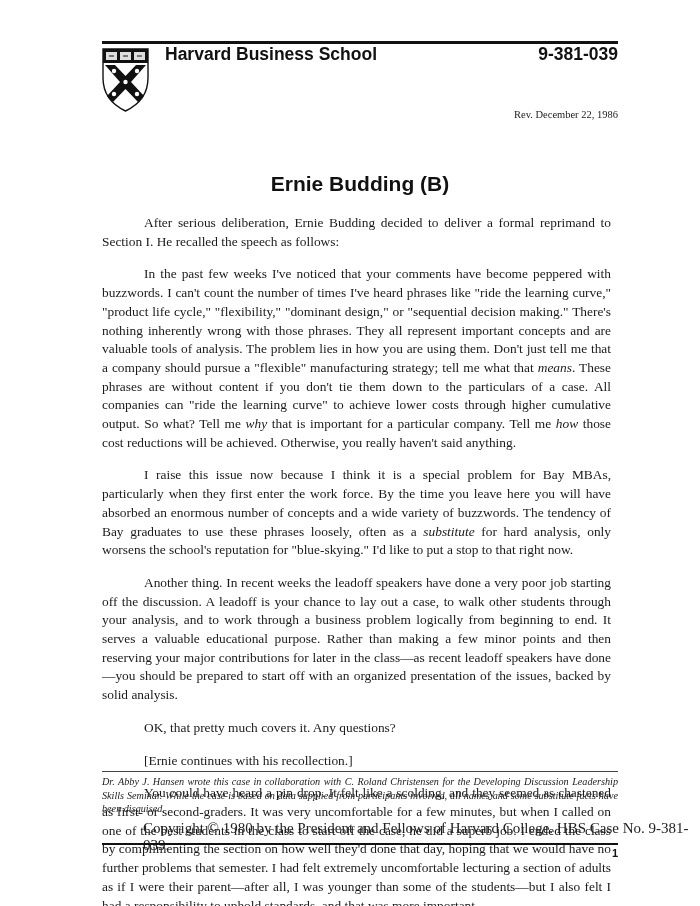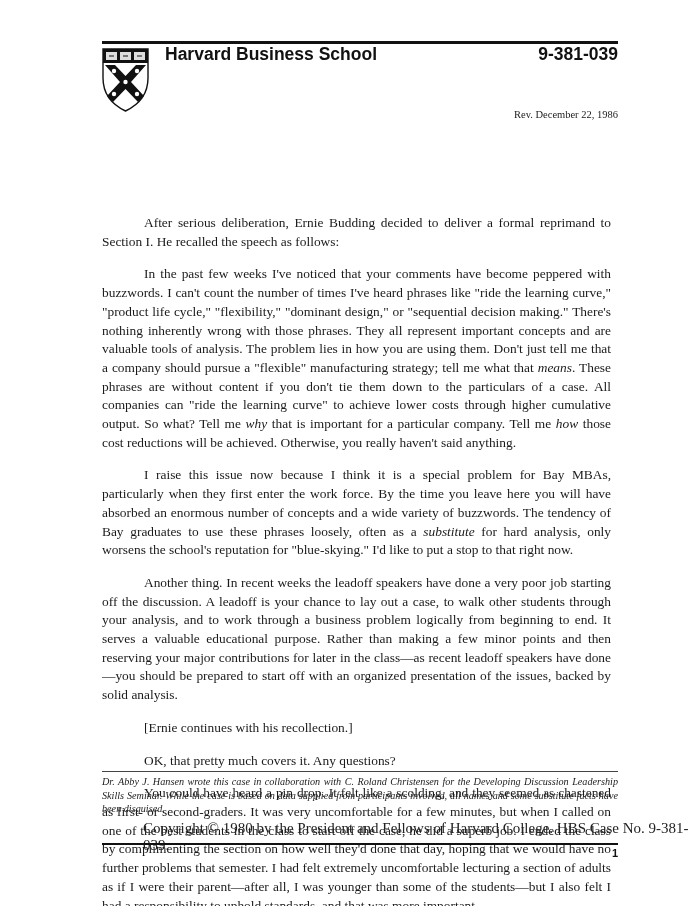--- a/index.html
+++ b/index.html
@@ -44,28 +44,29 @@
     <circle cx="35" cy="23" r="2.2" fill="#fff"></circle>
     <circle cx="23.5" cy="34" r="2.2" fill="#fff"></circle>
     <circle cx="12" cy="46" r="2.2" fill="#fff"></circle>
     <circle cx="35" cy="46" r="2.2" fill="#fff"></circle>
   </svg>
 
   <div class="school">Harvard Business School</div>
   <div class="case-no">9-381-039</div>
   <div class="rev">Rev. December 22, 1986</div>
 
+  <div class="title">Ernie Budding (B)</div>
 
   <div class="body">
     <p>After serious deliberation, Ernie Budding decided to deliver a formal reprimand to Section I. He recalled the speech as follows:</p>
     <p class="quote"><span>In the past few weeks I've noticed that your comments have become peppered with buzzwords. I can't count the number of times I've heard phrases like "ride the learning curve," "product life cycle," "flexibility," "dominant design," or "sequential decision making." There's nothing inherently wrong with those phrases. They all represent important concepts and are valuable tools of analysis. The problem lies in how you are using them. Don't just tell me that a company should pursue a "flexible" manufacturing strategy; tell me what that </span><em>means</em><span>. These phrases are without content if you don't tie them down to the particulars of a case. All companies can "ride the learning curve" to achieve lower costs through higher cumulative output. So what? Tell me </span><em>why</em><span> that is important for a particular company. Tell me </span><em>how</em><span> those cost reductions will be achieved. Otherwise, you really haven't said anything.</span></p>
     <p class="quote"><span>I raise this issue now because I think it is a special problem for Bay MBAs, particularly when they first enter the work force. By the time you leave here you will have absorbed an enormous number of concepts and a wide variety of buzzwords. The tendency of Bay graduates to use these phrases loosely, often as a </span><em>substitute</em><span> for hard analysis, only worsens the school's reputation for "blue-skying." I'd like to put a stop to that right now.</span></p>
     <p class="quote">Another thing. In recent weeks the leadoff speakers have done a very poor job starting off the discussion. A leadoff is your chance to lay out a case, to walk other students through your analysis, and to work through a business problem logically from beginning to end. It serves a valuable educational purpose. Rather than making a few minor points and then reserving your major contributions for later in the class—as recent leadoff speakers have done—you should be prepared to start off with an organized presentation of the issues, backed by solid analysis.</p>
+    <p class="short">OK, that pretty much covers it. Any questions?</p>
     <p class="short">[Ernie continues with his recollection.]</p>
-    <p class="short">OK, that pretty much covers it. Any questions?</p>
     <p>You could have heard a pin drop. It felt like a scolding, and they seemed as chastened as first- or second-graders. It was very uncomfortable for a few minutes, but when I called on one of the best students in the class to start off the case, he did a superb job. I ended the class by complimenting the section on how well they'd done that day, hoping that we would have no further problems that semester. I had felt extremely uncomfortable lecturing a section of adults as if I were their parent—after all, I was younger than some of the students—but I also felt I had a responsibility to uphold standards, and that was more important.</p>
   </div>
 
   <div class="foot-rule"></div>
   <div class="footnote">Dr. Abby J. Hansen wrote this case in collaboration with C. Roland Christensen for the Developing Discussion Leadership Skills Seminar. While the case is based on data supplied from participants involved, all names and some substitute facts have been disguised.</div>
   <div class="copyright">Copyright © 1980 by the President and Fellows of Harvard College. HBS Case No. 9-381-039.</div>
 
   <div class="bottom-rule"></div>
   <div class="page-num">1</div>
 

